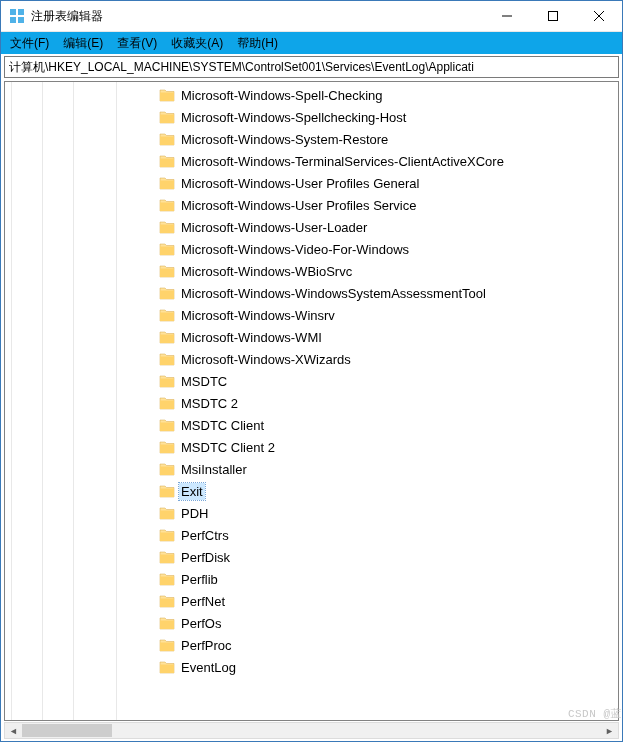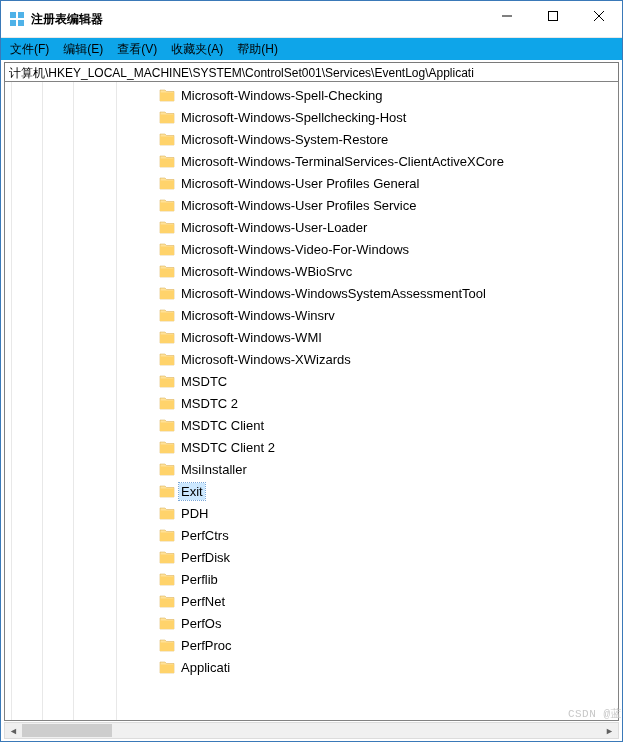--- a/index.html
+++ b/index.html
@@ -1,18 +1,18 @@
 <!DOCTYPE html>
 <html><head>
   <meta charset="utf-8">
   <style>
     * { margin: 0; padding: 0; box-sizing: border-box; font-family: "Microsoft YaHei", "Segoe UI", Tahoma, sans-serif; }
     body { background: #fff; width: 623px; height: 742px; overflow: hidden; border: 1px solid #3a79b8; position: relative; }
     
-    .titlebar { height: 37px; display: flex; align-items: center; background: #fff; border-bottom: 1px solid #e8e8e8; font-weight: bold; }
+    .titlebar { height: 31px; display: flex; align-items: center; background: #fff; border-bottom: 1px solid #e8e8e8; }
     .titlebar-icon { width: 16px; height: 16px; margin: 0 6px 0 8px; display: flex; align-items: center; justify-content: center; }
     .titlebar-title { font-size: 12px; color: #000; flex: 1; }
     .win-controls { display: flex; height: 100%; }
     .win-btn { width: 46px; height: 30px; display: flex; align-items: center; justify-content: center; font-size: 10px; color: #000; cursor: pointer; }
     .win-btn svg { width: 10px; height: 10px; }
     
     .menubar { height: 22px; display: flex; align-items: center; padding: 0 2px; background: #0ea5e9; font-size: 12px; }
     .menu-item { padding: 2px 7px; cursor: pointer; }
     
     .addrbar { height: 22px; border: 1px solid #7a7a7a; margin: 2px 3px 0 3px; display: flex; align-items: center; padding: 0 4px; font-size: 12px; overflow: hidden; white-space: nowrap; background: #fff; }
@@ -279,21 +279,21 @@
               <path d="M1 2 L6 2 L7.5 3.5 L15 3.5 L15 13 L1 13 Z" fill="#ffe29a" stroke="#d6a94a" stroke-width="0.5"></path>
               <path d="M1 4.5 L15 4.5 L15 13 L1 13 Z" fill="#ffd36b"></path>
             </svg></span>
           <span class="item-label">PerfProc</span>
         </div>
         <div class="tree-row">
           <span class="folder-icon"><svg viewBox="0 0 16 14">
               <path d="M1 2 L6 2 L7.5 3.5 L15 3.5 L15 13 L1 13 Z" fill="#ffe29a" stroke="#d6a94a" stroke-width="0.5"></path>
               <path d="M1 4.5 L15 4.5 L15 13 L1 13 Z" fill="#ffd36b"></path>
             </svg></span>
-          <span class="item-label">Applicati</span>
+          <span class="item-label">EventLog</span>
         </div>
       </div>
   </div>
 </div>
 
 <div class="hscroll">
   <div class="hs-btn">◄</div>
   <div class="hs-track">
       <div class="hs-thumb"></div>
     </div>

